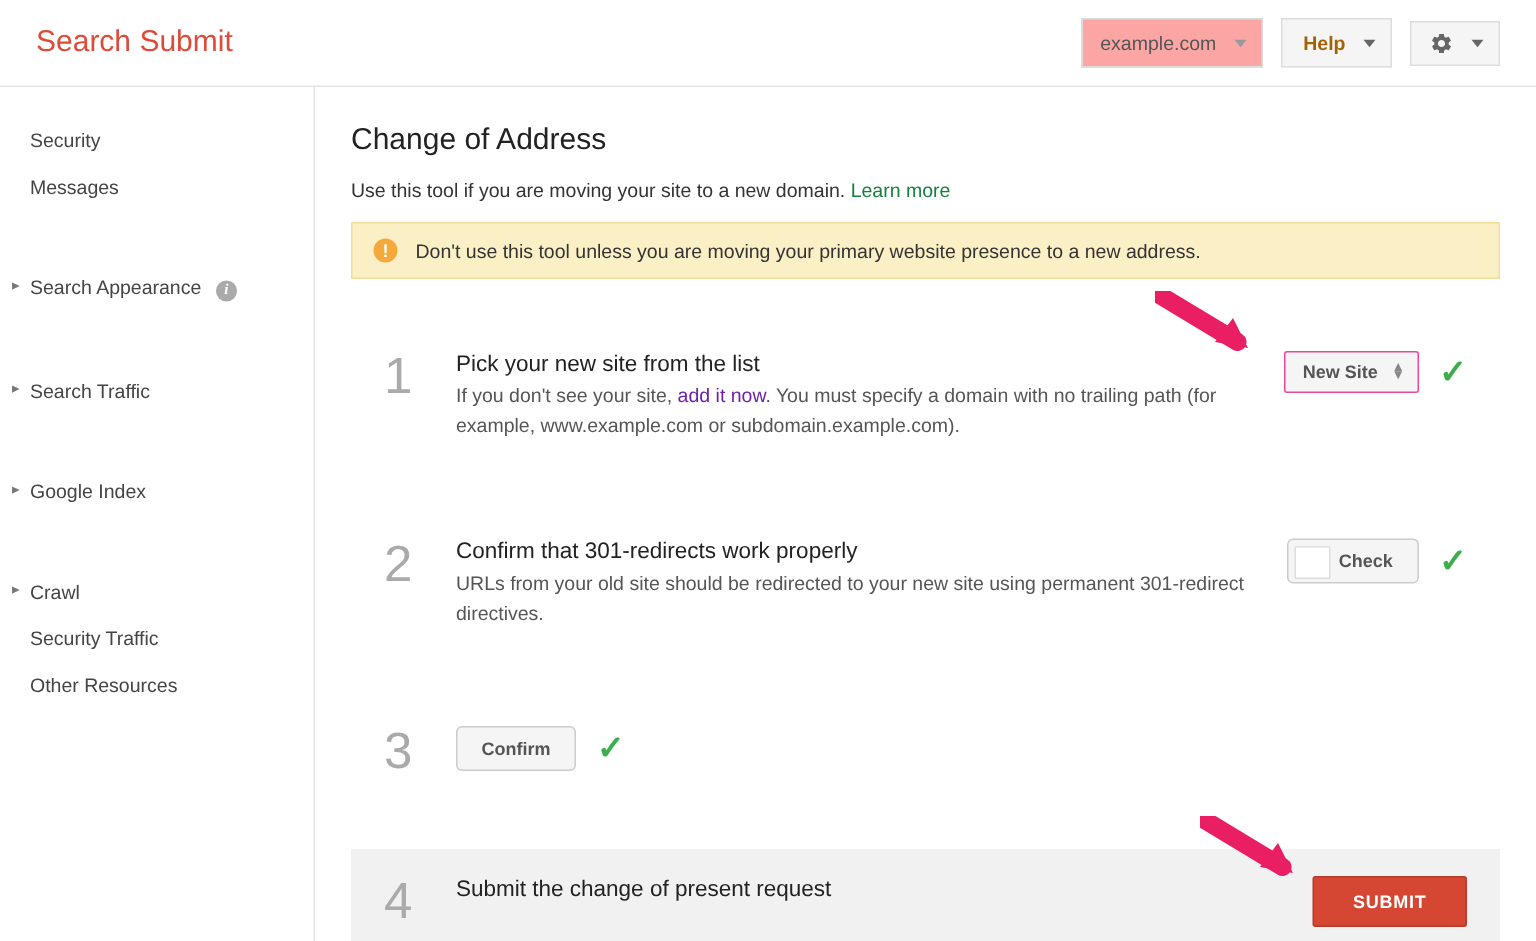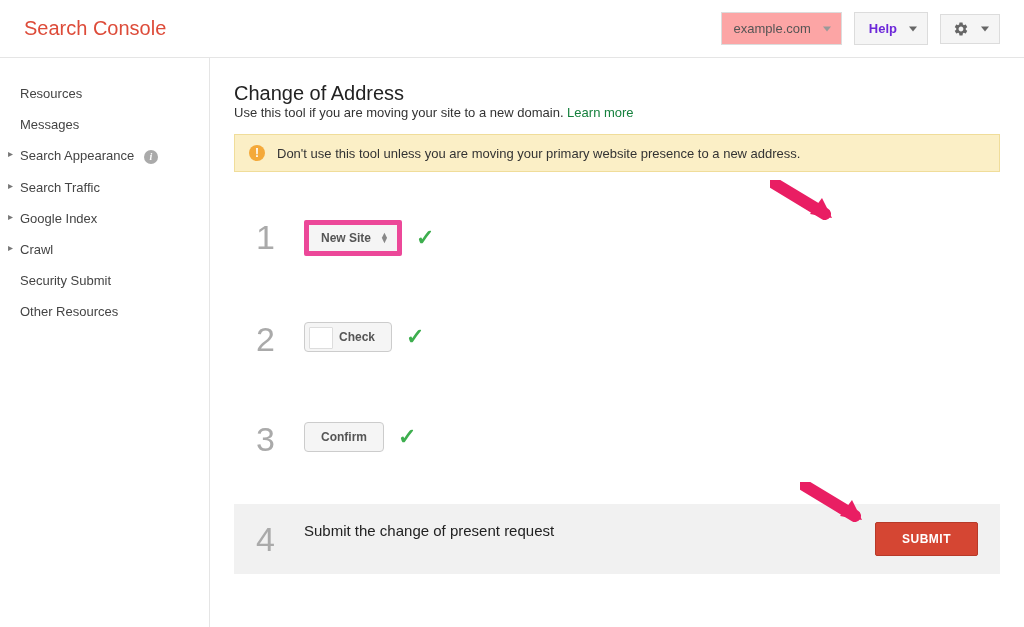--- a/index.html
+++ b/index.html
@@ -39,21 +39,21 @@
       border-left: 4px solid transparent;
       border-right: 4px solid transparent;
       border-top: 5px solid #999;
     }
     .help-btn {
       background: #f5f5f5;
       border: 1px solid #dcdcdc;
       padding: 8px 30px 8px 14px;
       font-size: 13px;
       font-weight: bold;
-      color: #6d28d9;
+      color: #a16207;
       position: relative;
     }
     .help-btn::after {
       content: '';
       position: absolute;
       right: 10px;
       top: 50%;
       transform: translateY(-50%);
       border-left: 4px solid transparent;
       border-right: 4px solid transparent;
@@ -97,20 +97,21 @@
       position: relative;
     }
     .sidebar-item.expandable::before {
       content: '▸';
       position: absolute;
       left: 8px;
       font-size: 10px;
       color: #777;
     }
     .sidebar-item.expandable {
+      margin-top: 36px;
     }
     .info-icon-inline {
       display: inline-block;
       width: 14px;
       height: 14px;
       border-radius: 50%;
       background: #aaa;
       color: #fff;
       font-size: 10px;
       text-align: center;
@@ -122,20 +123,21 @@
     }
     
     .main {
       flex: 1;
       padding: 24px;
     }
     .page-title {
       font-size: 20px;
       font-weight: 400;
       color: #222;
+      margin-bottom: 14px;
     }
     .subtitle {
       font-size: 13px;
       color: #333;
       margin-bottom: 14px;
     }
     .subtitle a { color: #15803d; text-decoration: none; }
     
     .warning-box {
       background: #fbefc6;
@@ -194,21 +196,21 @@
     .step-desc a { color: #6b21a8; text-decoration: none; }
     .step-action {
       flex-shrink: 0;
       display: flex;
       align-items: center;
       gap: 14px;
     }
     
     .select-box {
       background: #f5f5f5;
-      border: 5px solid #ec4899;
+      border: 1px solid #ec4899;
       padding: 6px 26px 6px 12px;
       font-size: 12px;
       color: #555;
       position: relative;
       border-radius: 2px;
       font-weight: bold;
     }
     .sort-icon {
       position: absolute;
       right: 8px;
@@ -265,44 +267,44 @@
       position: absolute;
       color: #e91e63;
       z-index: 10;
     }
     .arrow-annot svg { display: block; }
   </style>
 </head>
 <body>
 
 <div class="header">
-  <div class="logo">Search Console</div>
+  <div class="logo">Search Submit</div>
   <div class="header-right">
     <div class="property-dropdown">example.com</div>
     <div class="help-btn">Help</div>
     <div class="gear-btn">
       <svg width="16" height="16" viewBox="0 0 24 24" fill="#666">
         <path d="M19.14,12.94c0.04-0.3,0.06-0.61,0.06-0.94c0-0.32-0.02-0.64-0.07-0.94l2.03-1.58c0.18-0.14,0.23-0.41,0.12-0.61 l-1.92-3.32c-0.12-0.22-0.37-0.29-0.59-0.22l-2.39,0.96c-0.5-0.38-1.03-0.7-1.62-0.94L14.4,2.81c-0.04-0.24-0.24-0.41-0.48-0.41 h-3.84c-0.24,0-0.43,0.17-0.47,0.41L9.25,5.35C8.66,5.59,8.12,5.92,7.63,6.29L5.24,5.33c-0.22-0.08-0.47,0-0.59,0.22L2.74,8.87 C2.62,9.08,2.66,9.34,2.86,9.48l2.03,1.58C4.84,11.36,4.8,11.69,4.8,12s0.02,0.64,0.07,0.94l-2.03,1.58 c-0.18,0.14-0.23,0.41-0.12,0.61l1.92,3.32c0.12,0.22,0.37,0.29,0.59,0.22l2.39-0.96c0.5,0.38,1.03,0.7,1.62,0.94l0.36,2.54 c0.05,0.24,0.24,0.41,0.48,0.41h3.84c0.24,0,0.44-0.17,0.47-0.41l0.36-2.54c0.59-0.24,1.13-0.56,1.62-0.94l2.39,0.96 c0.22,0.08,0.47,0,0.59-0.22l1.92-3.32c0.12-0.22,0.07-0.47-0.12-0.61L19.14,12.94z M12,15.6c-1.98,0-3.6-1.62-3.6-3.6 s1.62-3.6,3.6-3.6s3.6,1.62,3.6,3.6S13.98,15.6,12,15.6z"></path>
       </svg>
     </div>
   </div>
 </div>
 
 <div class="container">
   <div class="sidebar">
-    <div class="sidebar-item">Resources</div>
+    <div class="sidebar-item">Security</div>
     <div class="sidebar-item">Messages</div>
     <div class="sidebar-item expandable">
       <span>Search Appearance</span>
       <span class="info-icon-inline">i</span>
     </div>
     <div class="sidebar-item expandable">Search Traffic</div>
     <div class="sidebar-item expandable">Google Index</div>
     <div class="sidebar-item expandable">Crawl</div>
-    <div class="sidebar-item">Security Submit</div>
+    <div class="sidebar-item">Security Traffic</div>
     <div class="sidebar-item">Other Resources</div>
   </div>
 
   <div class="main">
     <h1 class="page-title">Change of Address</h1>
     <p class="subtitle">
       <span>Use this tool if you are moving your site to a new domain. </span><a href="#">Learn more</a>
     </p>
 
     <div class="warning-box">
@@ -311,31 +313,41 @@
     </div>
 
     <div class="step">
       <div class="arrow-annot" style="top:-22px; right:160px;">
         <svg width="70" height="46" viewBox="0 0 70 46">
             <path d="M 2 2 L 55 34" stroke="#e91e63" stroke-width="12" stroke-linecap="round" fill="none"></path>
             <path d="M 40 34 L 62 38 L 52 18 Z" fill="#e91e63"></path>
           </svg>
       </div>
       <div class="step-num">1</div>
+      <div class="step-body">
+        <div class="step-title">Pick your new site from the list</div>
+        <div class="step-desc">
+          <span>If you don't see your site, </span><a href="#">add it now</a><span>. You must specify a domain with no trailing path (for example, www.example.com or subdomain.example.com).</span>
+        </div>
+      </div>
       <div class="step-action">
         <div class="select-box">
           <span>New Site</span>
           <span class="sort-icon">▲<br>▼</span>
         </div>
         <span class="checkmark">✓</span>
       </div>
     </div>
 
     <div class="step" style="margin-top:30px;">
       <div class="step-num">2</div>
+      <div class="step-body">
+        <div class="step-title">Confirm that 301-redirects work properly</div>
+        <div class="step-desc">URLs from your old site should be redirected to your new site using permanent 301-redirect directives.</div>
+      </div>
       <div class="step-action">
         <button class="action-btn check">Check</button>
         <span class="checkmark">✓</span>
       </div>
     </div>
 
     <div class="step" style="margin-top:30px;">
       <div class="step-num">3</div>
       <div class="step-action">
         <button class="action-btn">Confirm</button>

